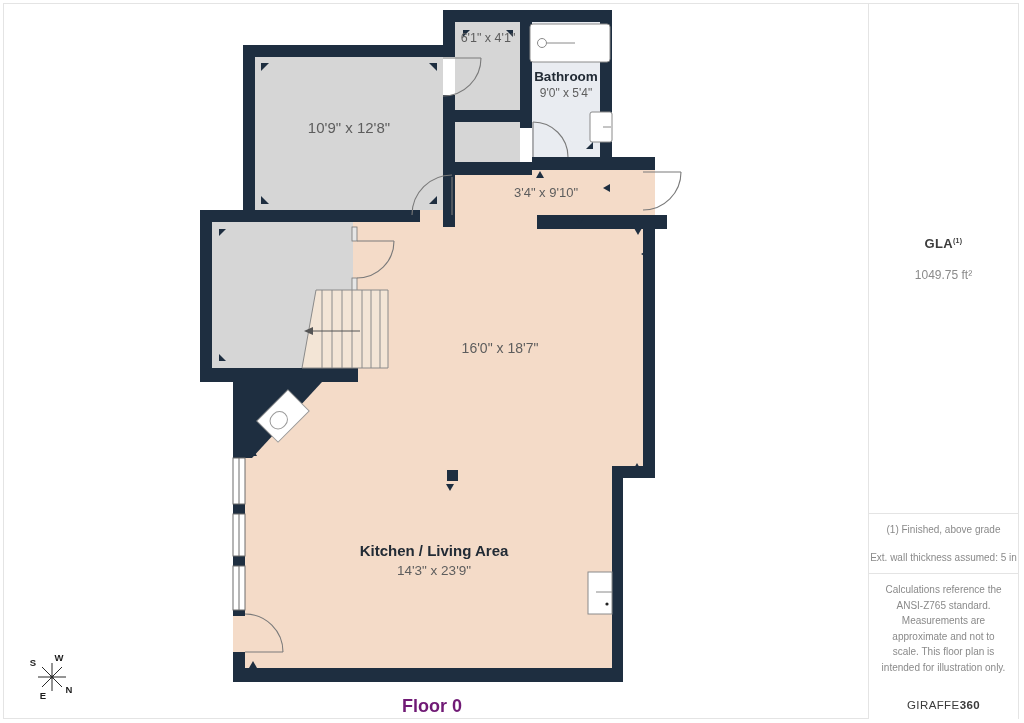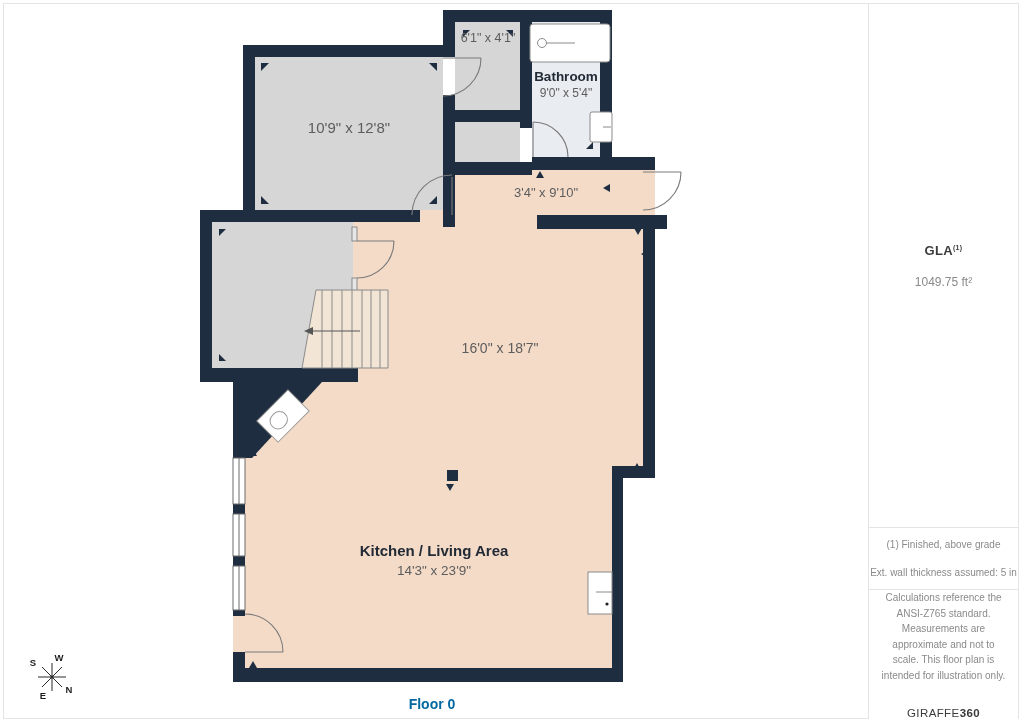--- a/index.html
+++ b/index.html
@@ -19,28 +19,28 @@
   .sidebar{position:absolute;left:868px;top:4px;bottom:4px;width:149px;
            background:#fff;border-left:1px solid #e4e4e4;display:flex;flex-direction:column;}
   .sec{box-sizing:border-box;}
   .sec-gla{height:545px;display:flex;flex-direction:column;align-items:center;justify-content:center;}
   .gla-label{font-size:13px;font-weight:bold;color:#3c3c3c;letter-spacing:.3px;}
   .gla-label sup{font-size:7px;}
   .gla-value{margin-top:17px;font-size:12px;color:#8a8a8a;}
   .sec-notes{height:64px;border-top:1px solid #e4e4e4;display:flex;flex-direction:column;
              align-items:center;justify-content:center;gap:17px;font-size:10px;color:#8a8a8a;}
   .sec-disclaimer{flex:1;border-top:1px solid #e4e4e4;display:flex;flex-direction:column;
-             align-items:center;justify-content:center;padding:0 10px;}
+             align-items:center;justify-content:center;padding:8px 10px;}
   .sec-disclaimer p{margin:0;font-size:10px;line-height:1.55;color:#8a8a8a;text-align:center;}
   .logo{margin-top:24px;font-size:11.5px;color:#3a3a3a;letter-spacing:.4px;}
   .logo span{font-weight:500;}
   .logo b{font-weight:800;}
 
   .floor-label{position:absolute;left:432px;top:696px;transform:translateX(-50%);
-               font-size:14px;font-weight:bold;color:#0369a1;}
+               font-size:18px;font-weight:bold;color:#701a75;}
 </style>
 </head>
 <body>
 
 <div class="page">
   <div class="frame"></div>
 
   <svg class="plan-svg" width="870" height="723" viewBox="0 0 870 723">
 
     <g>

